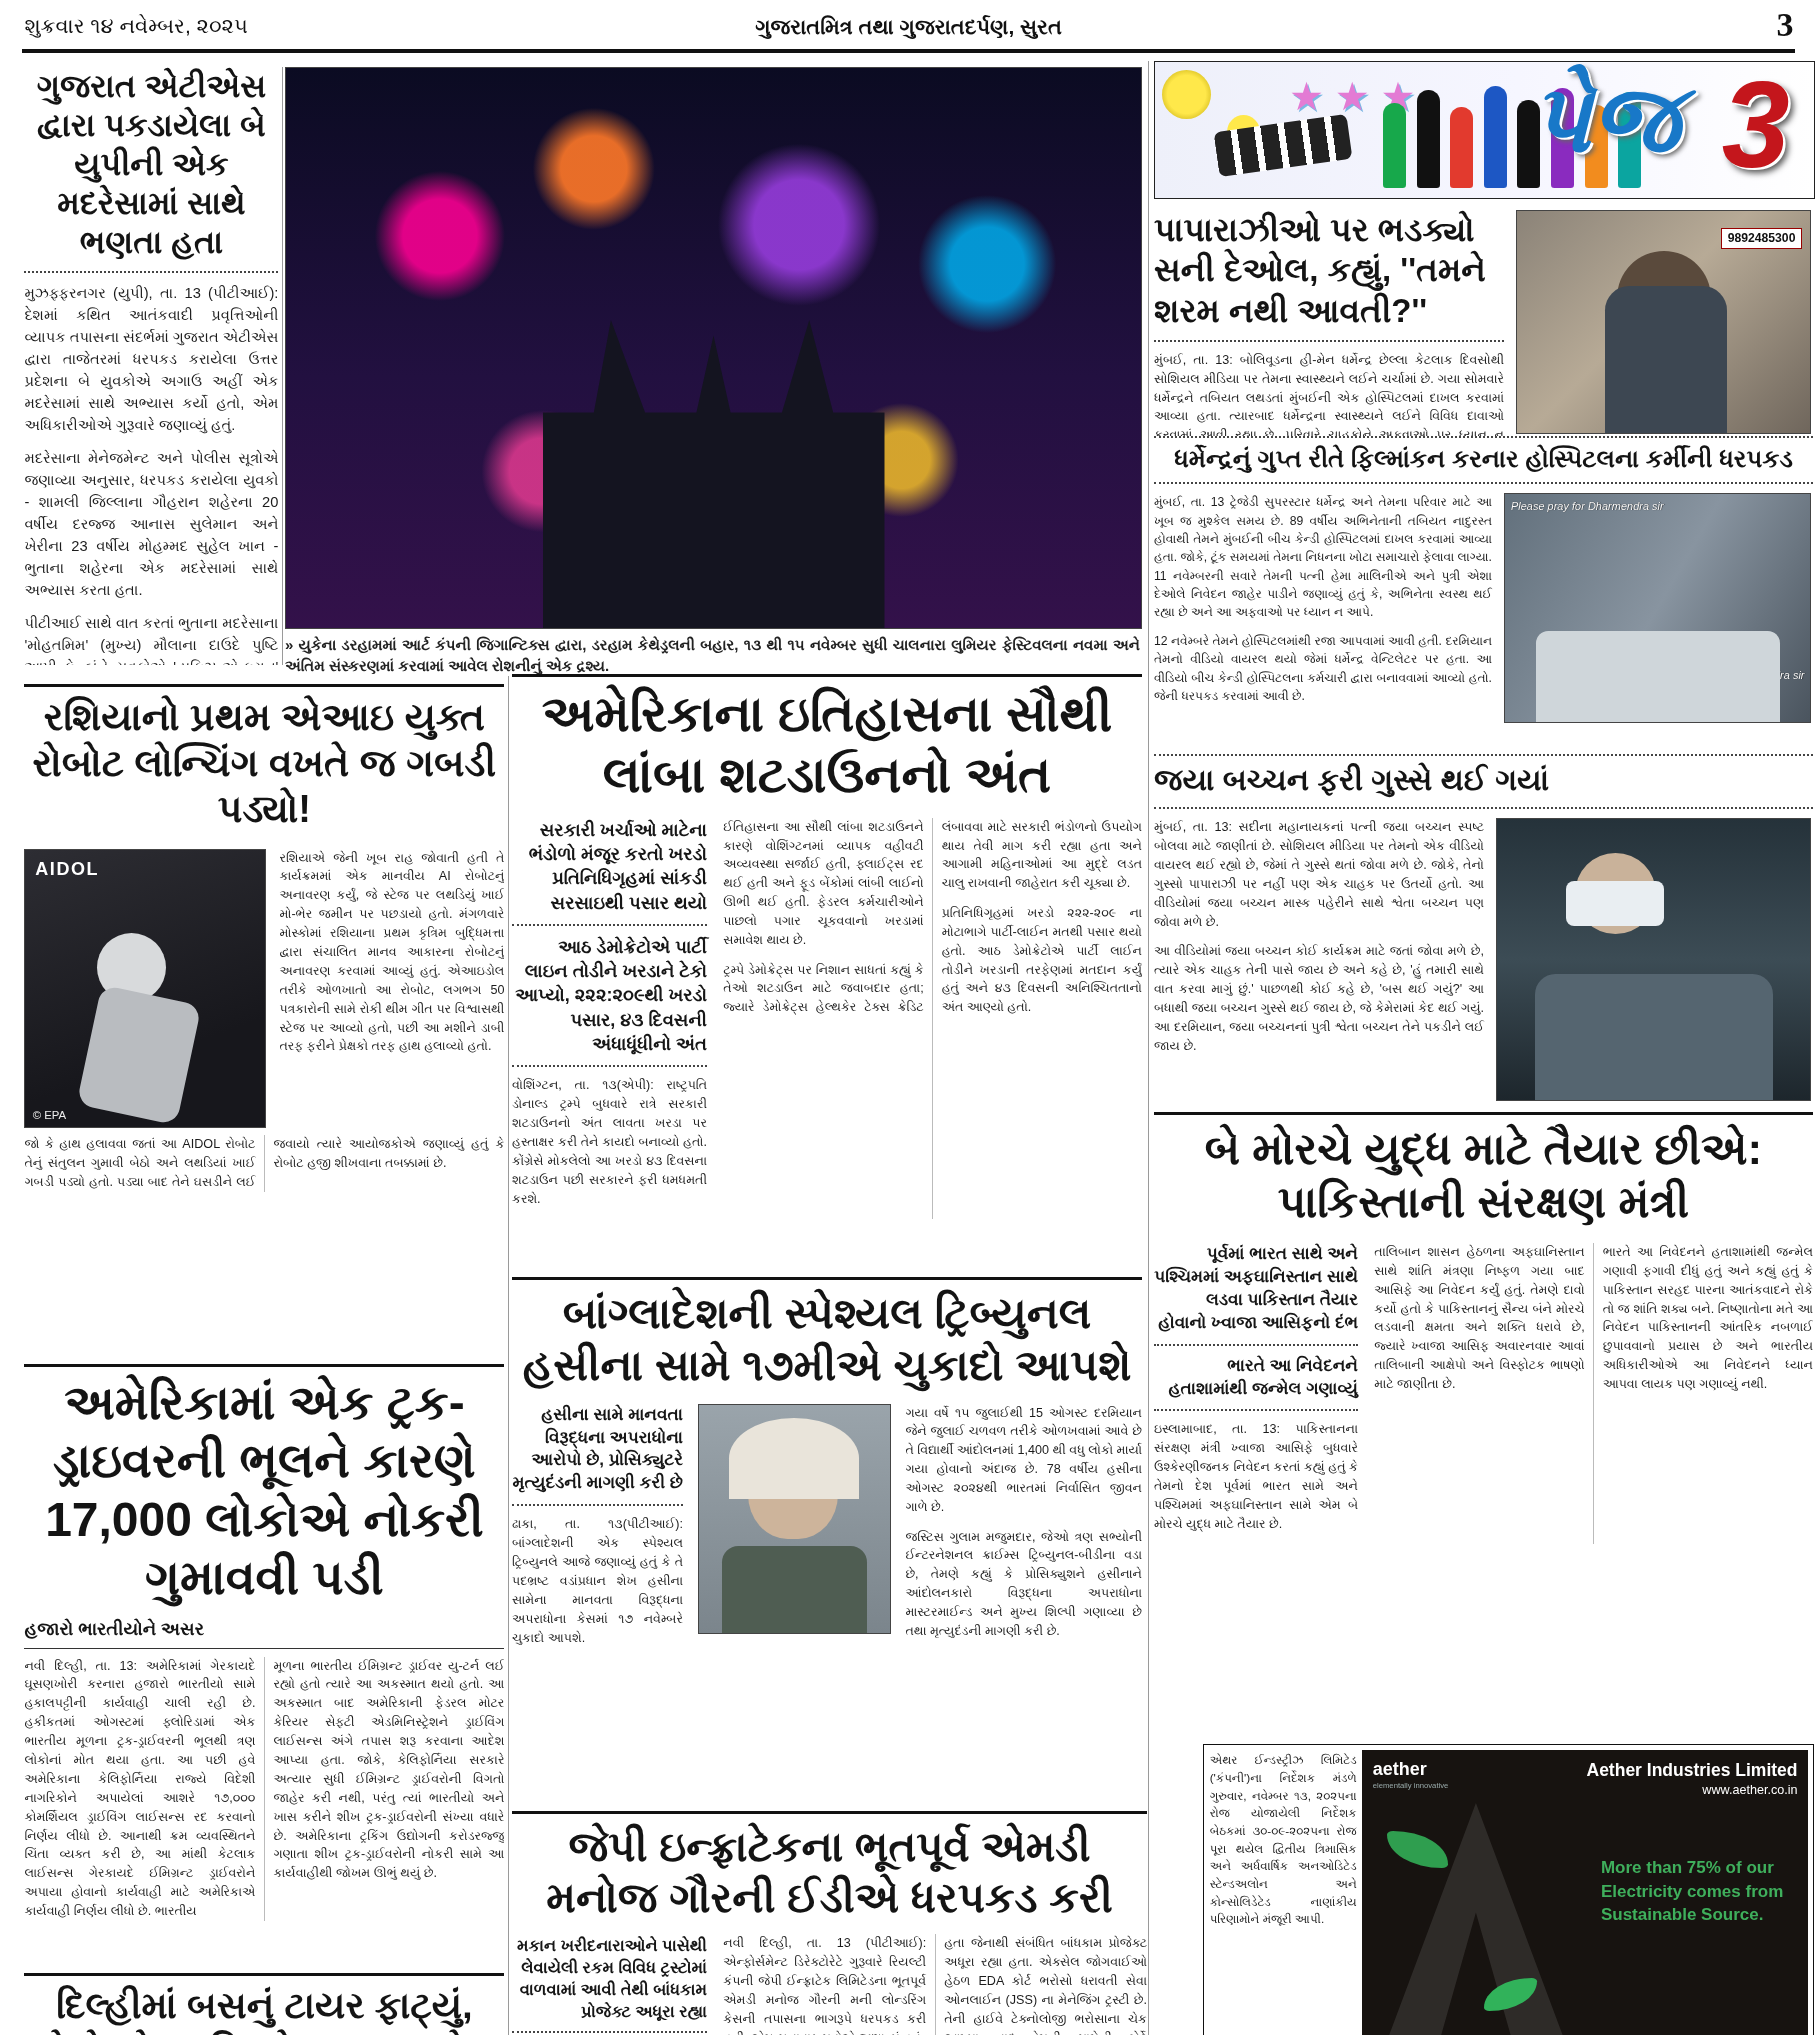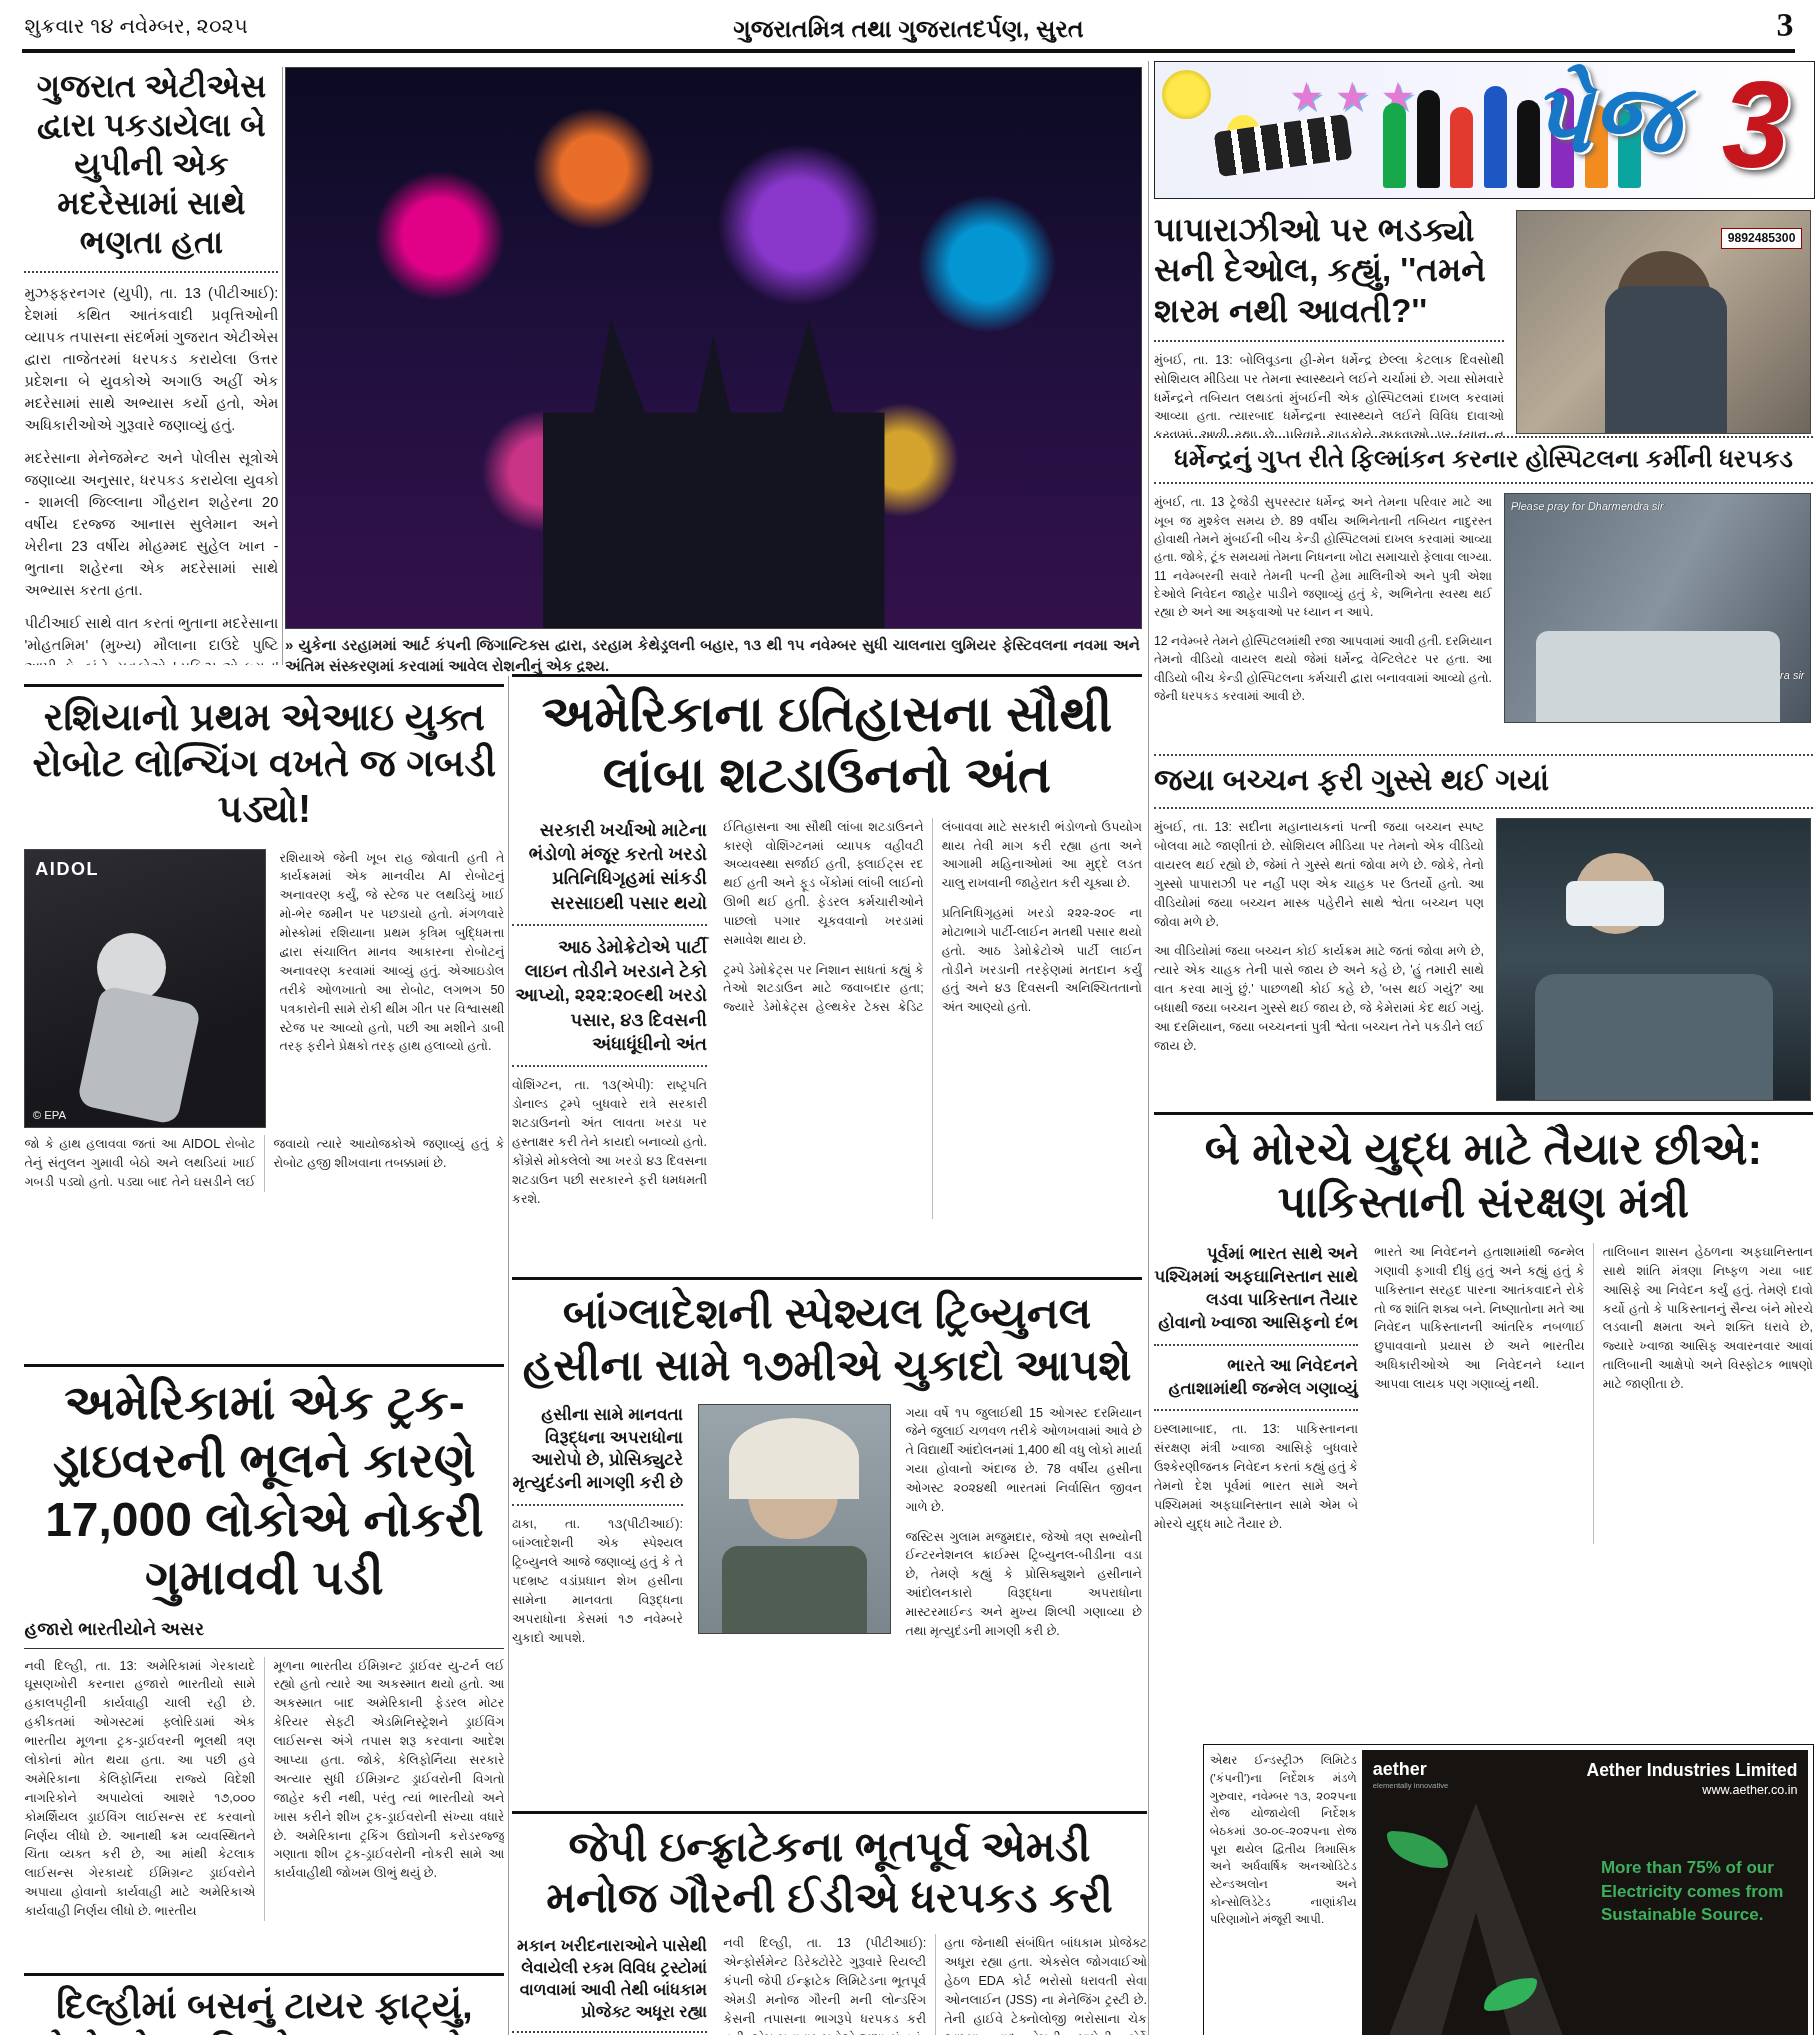--- a/index.html
+++ b/index.html
@@ -17,21 +17,21 @@
   .vrule{width:0.8px;background:#9a9a9a;}
   .dotline-top{border-top:2.8px dotted #444;}
   .caption{font-size:15px;line-height:1.4;font-weight:bold;color:#222;text-align:justify;}
 </style>
 </head>
 <body>
 
 <div id="paper">
 
   <div class="abs" style="left:24.4px;top:14px;font-size:21px;font-weight:normal;">શુક્રવાર ૧૪ નવેમ્બર, ૨૦૨૫</div>
-  <div class="abs" style="left:0;right:0;top:14.7px;text-align:center;font-size:24px;font-weight:bold;">ગુજરાતમિત્ર તથા ગુજરાતદર્પણ, સુરત</div>
+  <div class="abs" style="left:0;right:0;top:14.7px;text-align:center;font-size:21px;font-weight:bold;">ગુજરાતમિત્ર તથા ગુજરાતદર્પણ, સુરત</div>
   <div class="abs" style="right:23.6px;top:5.7px;font-size:34px;font-weight:bold;font-family:'Liberation Serif','DejaVu Serif',serif;">3</div>
   <div class="abs" style="left:22.4px;right:22.4px;top:49px;height:3.7px;background:#111;"></div>
 
   <div class="abs vrule" style="left:282px;top:67px;height:598px;"></div>
   <div class="abs vrule" style="left:508px;top:676px;height:1807px;"></div>
   <div class="abs vrule" style="left:1148px;top:61px;height:2422px;"></div>
 
   <div class="abs" style="left:24.4px;top:67px;width:254px;height:598px;overflow:hidden;">
     <div class="hl" style="font-size:32px;">ગુજરાત એટીએસ દ્વારા પકડાયેલા બે યુપીની એક મદરેસામાં સાથે ભણતા હતા</div>
     <div class="dotted"></div>
@@ -149,22 +149,22 @@
       <div style="width:204px;flex:none;">
         <div class="sub" style="font-size:17px;">પૂર્વમાં ભારત સાથે અને પશ્ચિમમાં અફઘાનિસ્તાન સાથે લડવા પાકિસ્તાન તૈયાર હોવાનો ખ્વાજા આસિફનો દંભ</div>
         <div class="dotted"></div>
         <div class="sub" style="font-size:17px;">ભારતે આ નિવેદનને હતાશામાંથી જન્મેલ ગણાવ્યું</div>
         <div class="dotted"></div>
         <div class="bd" style="font-size:12.6px;">
           <p>ઇસ્લામાબાદ, તા. 13: પાકિસ્તાનના સંરક્ષણ મંત્રી ખ્વાજા આસિફે બુધવારે ઉશ્કેરણીજનક નિવેદન કરતાં કહ્યું હતું કે તેમનો દેશ પૂર્વમાં ભારત સામે અને પશ્ચિમમાં અફઘાનિસ્તાન સામે એમ બે મોરચે યુદ્ધ માટે તૈયાર છે.</p>
         </div>
       </div>
       <div class="bd col2" style="flex:1;font-size:12.6px;">
+        <p>તાલિબાન શાસન હેઠળના અફઘાનિસ્તાન સાથે શાંતિ મંત્રણા નિષ્ફળ ગયા બાદ આસિફે આ નિવેદન કર્યું હતું. તેમણે દાવો કર્યો હતો કે પાકિસ્તાનનું સૈન્ય બંને મોરચે લડવાની ક્ષમતા અને શક્તિ ધરાવે છે, જ્યારે ખ્વાજા આસિફ અવારનવાર આવાં તાલિબાની આક્ષેપો અને વિસ્ફોટક ભાષણો માટે જાણીતા છે.</p>
         <p>ભારતે આ નિવેદનને હતાશામાંથી જન્મેલ ગણાવી ફગાવી દીધું હતું અને કહ્યું હતું કે પાકિસ્તાન સરહદ પારના આતંકવાદને રોકે તો જ શાંતિ શક્ય બને. નિષ્ણાતોના મતે આ નિવેદન પાકિસ્તાનની આંતરિક નબળાઈ છુપાવવાનો પ્રયાસ છે અને ભારતીય અધિકારીઓએ આ નિવેદનને ધ્યાન આપવા લાયક પણ ગણાવ્યું નથી.</p>
-        <p>તાલિબાન શાસન હેઠળના અફઘાનિસ્તાન સાથે શાંતિ મંત્રણા નિષ્ફળ ગયા બાદ આસિફે આ નિવેદન કર્યું હતું. તેમણે દાવો કર્યો હતો કે પાકિસ્તાનનું સૈન્ય બંને મોરચે લડવાની ક્ષમતા અને શક્તિ ધરાવે છે, જ્યારે ખ્વાજા આસિફ અવારનવાર આવાં તાલિબાની આક્ષેપો અને વિસ્ફોટક ભાષણો માટે જાણીતા છે.</p>
       </div>
     </div>
   </div>
 
   <div class="abs" style="left:512px;top:1277px;width:630px;height:528px;overflow:hidden;border-top:3.3px solid #111;padding-top:6.5px;">
     <div class="hl" style="font-size:43px;">બાંગ્લાદેશની સ્પેશ્યલ ટ્રિબ્યુનલ હસીના સામે ૧૭મીએ ચુકાદો આપશે</div>
     <div style="display:flex;gap:14.7px;margin-top:12.2px;">
       <div style="width:171px;flex:none;">
         <div class="sub" style="font-size:17px;">હસીના સામે માનવતા વિરૂદ્ધના અપરાધોના આરોપો છે, પ્રોસિક્યુટરે મૃત્યુદંડની માગણી કરી છે</div>
         <div class="dotted"></div>

